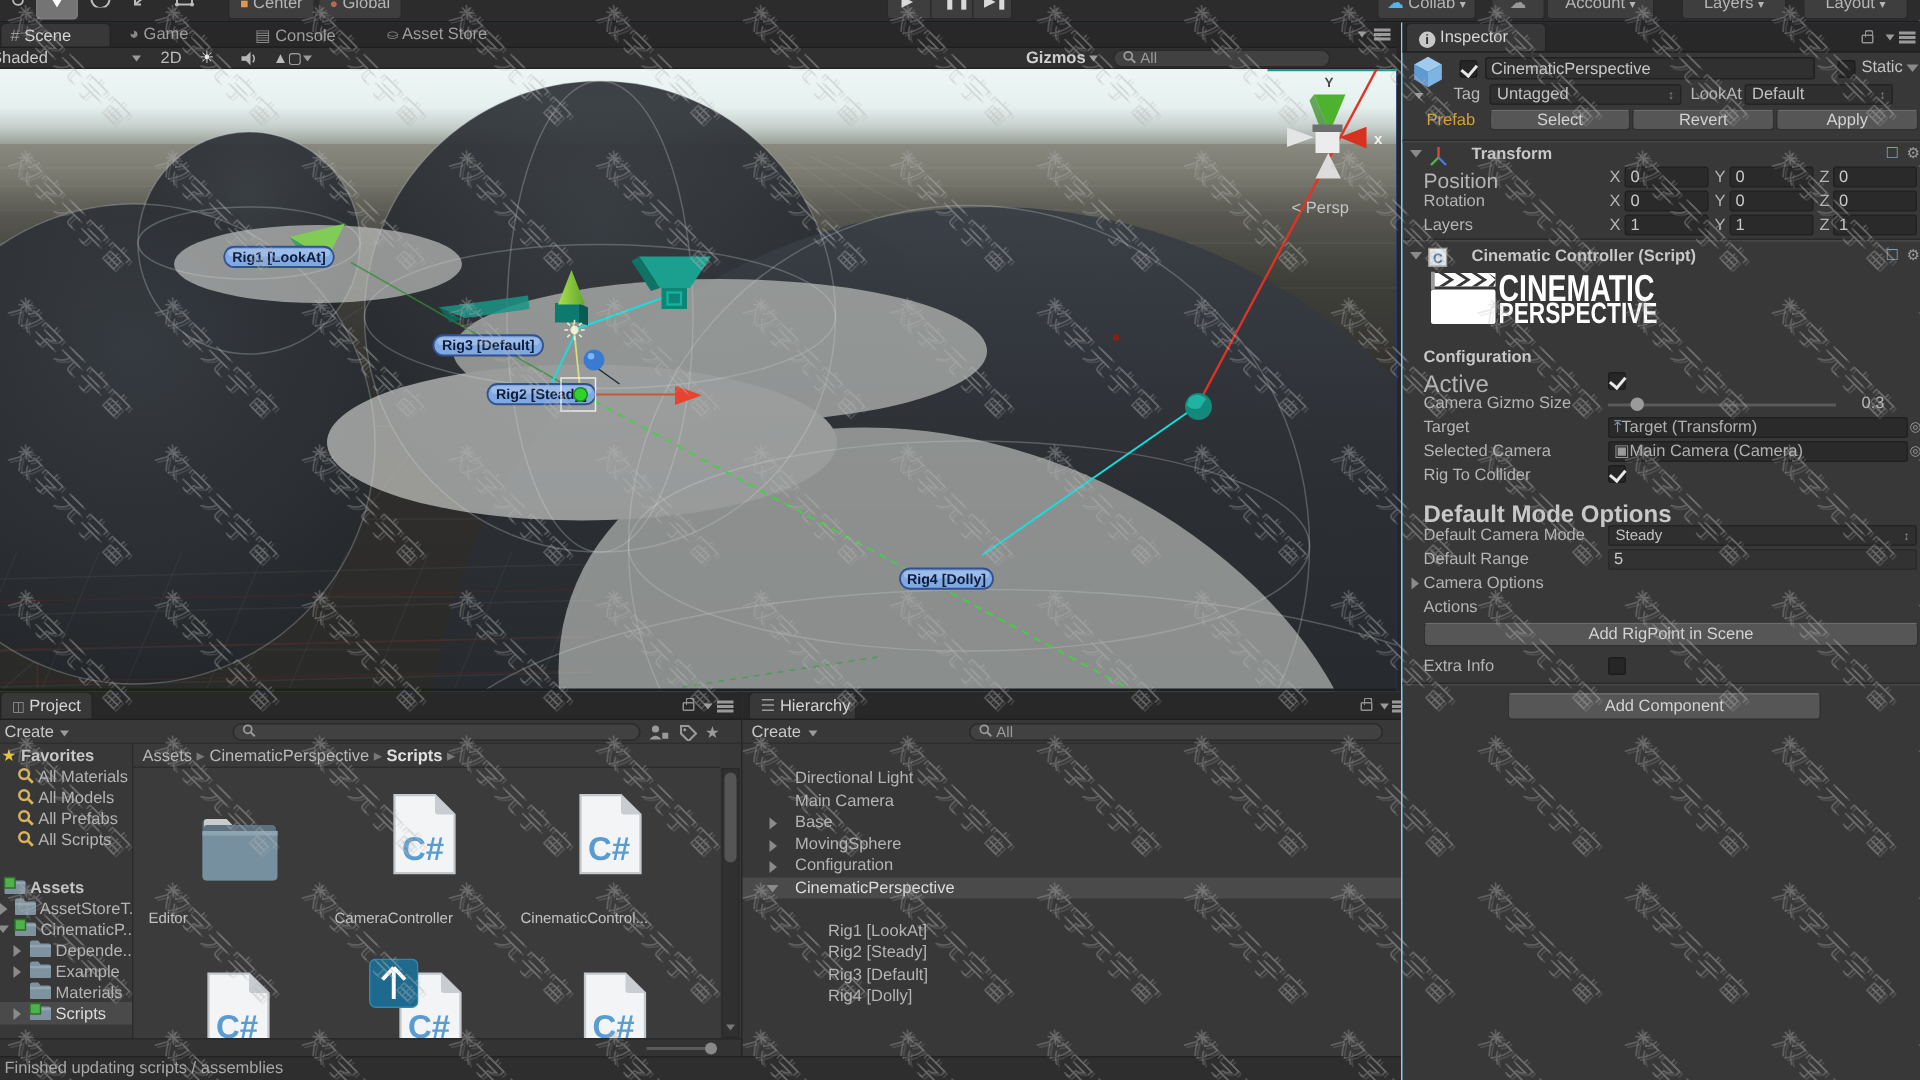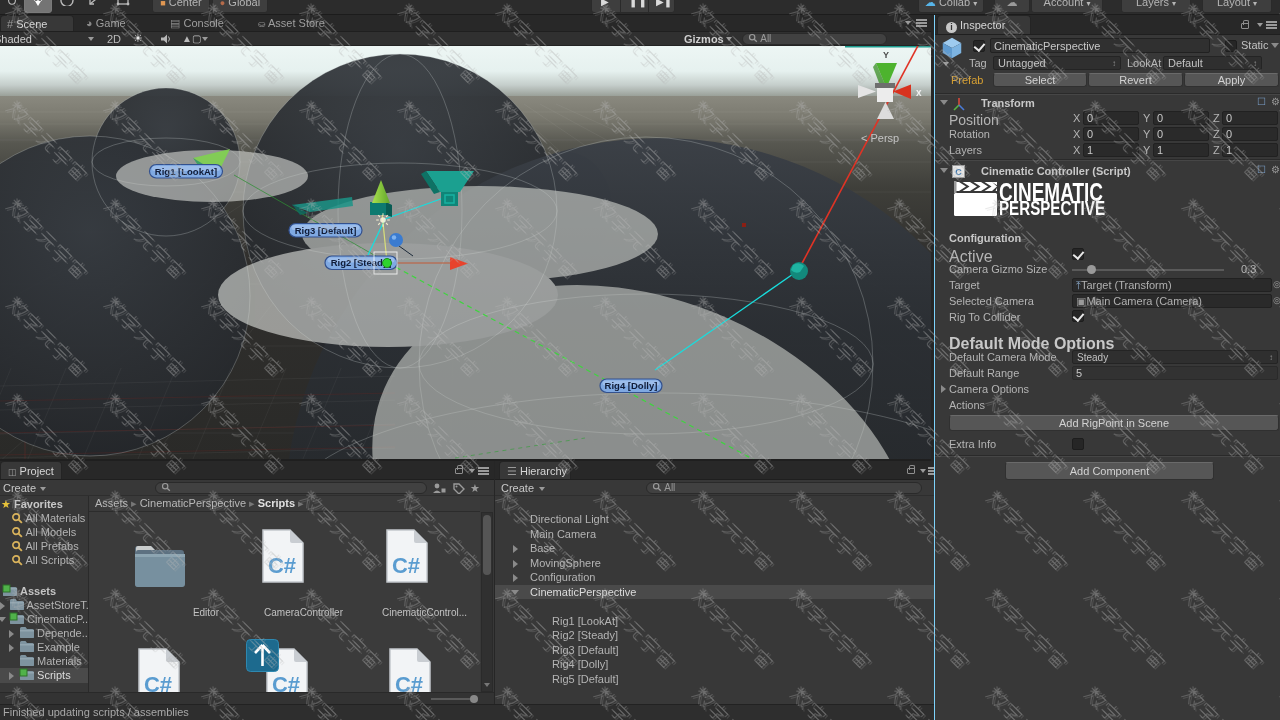--- a/index.html
+++ b/index.html
@@ -32,21 +32,21 @@
 .arrow{position:absolute;width:0;height:0;border-left:4px solid transparent;border-right:4px solid transparent;
  border-top:5px solid #8a8a8a}
 .arrowr{position:absolute;width:0;height:0;border-top:4px solid transparent;border-bottom:4px solid transparent;
  border-left:5px solid #8a8a8a}
 .lock{position:absolute;width:8px;height:6px;border:1px solid #8f8f8f;border-radius:1px}
 .lock:before{content:"";position:absolute;left:1px;top:-4px;width:4px;height:4px;border:1px solid #8f8f8f;
  border-bottom:none;border-radius:2px 2px 0 0}
 .menu3{position:absolute;width:11px;height:8px;border-top:2px solid #9a9a9a;border-bottom:2px solid #9a9a9a}
 .menu3:before{content:"";position:absolute;top:1px;left:0;width:11px;height:2px;background:#9a9a9a}
 .dar{position:absolute;width:0;height:0;border-left:3.5px solid transparent;border-right:3.5px solid transparent;border-top:4px solid #9a9a9a}
-.glabel{position:absolute;width:120px;text-align:right;color:#c2c2c2;font-size:10px;white-space:nowrap;overflow:hidden}
+.glabel{position:absolute;width:120px;text-align:left;color:#c2c2c2;font-size:10px;white-space:nowrap;overflow:hidden}
 
 </style></head><body>
 <div class="root">
 <div class="toolbar">
 <div class="tbtn" style="left:0px;width:24px;background:transparent;border-color:transparent;"><svg width="14" height="12" viewBox="0 0 14 14">
           <path d="M3,1 q2,-2 4,0 q2,-2 4,0 v6 q0,5 -4,5 q-4,0 -4,-5 z" fill="none" stroke="#bbb" stroke-width="1.3"></path>
         </svg></div>
 <div class="tbtn" style="left:24px;width:28px;background:#747474;border-color:#7a7a7a;"><svg width="16" height="13" viewBox="0 2 16 13">
           <g stroke="#fff" stroke-width="1.4">
             <line x1="8" y1="0" x2="8" y2="13"></line>
@@ -559,21 +559,20 @@
 <div class="row" style="top:65.5px"><span style="margin-left:35px">Main Camera</span></div>
 <div class="row" style="top:51.0px"><span style="margin-left:35px">Directional Light</span></div>
 <div class="row" style="top:80.0px"><span class="arrowr" style="left:18px;top:4px"></span><span style="margin-left:35px">Base</span></div>
 <div class="row" style="top:94.5px"><span class="arrowr" style="left:18px;top:4px"></span><span style="margin-left:35px">MovingSphere</span></div>
 <div class="row" style="top:109.0px"><span class="arrowr" style="left:18px;top:4px"></span><span style="margin-left:35px">Configuration</span></div>
 <div class="row srow" style="top:123.5px"><span class="arrow" style="left:16px;top:5px"></span><span style="margin-left:35px">CinematicPerspective</span></div>
 <div class="row" style="top:152.5px"><span style="margin-left:57px">Rig1 [LookAt]</span></div>
 <div class="row" style="top:167.0px"><span style="margin-left:57px">Rig2 [Steady]</span></div>
 <div class="row" style="top:181.5px"><span style="margin-left:57px">Rig3 [Default]</span></div>
 <div class="row" style="top:196.0px"><span style="margin-left:57px">Rig4 [Dolly]</span></div>
-<div class="row" style="top:210.5px"><span style="margin-left:57px">Rig5 [Default]</span></div>
 </div>
 <div class="abs" style="left:0;top:704px;width:934px;height:16px;background:#2e2e2e;border-top:1px solid #222">
       <span class="abs" style="left:3px;top:1px;color:#a8a8a8;font-size:11px">Finished updating scripts / assemblies</span>
     </div>
 <svg class="wm" width="1280" height="720" viewBox="0 0 1280 720">
       <defs>
         <path id="g1" d="M5,1 V10 M1,5 H10 M2,2 L9,8 M9,2 L2,8 M5,10 L1,17 M6,10 Q8,14 11,17 M14,1 Q14,5 11,8 M12,4 H19 Q18,11 13,17 M13,11 Q15,15 19,17"></path>
         <path id="g2" d="M10,1 V3 M2,4 H18 M2,4 V7 M18,4 V7 M5,8 H15 Q13,11 10,11 M10,11 V16 Q10,18 6,17 M2,13 H18"></path>
         <path id="g3" d="M4,4 H16 M2,9 H18 M9,9 Q8,14 2,17 M13,9 V14 Q13,17 18,16"></path>
         <path id="g4" d="M10,1 V3 M2,4 H18 M2,4 V7 M18,4 V7 M5,9 H15 M2,12 H18 M10,12 V17 Q10,19 6,18"></path>

